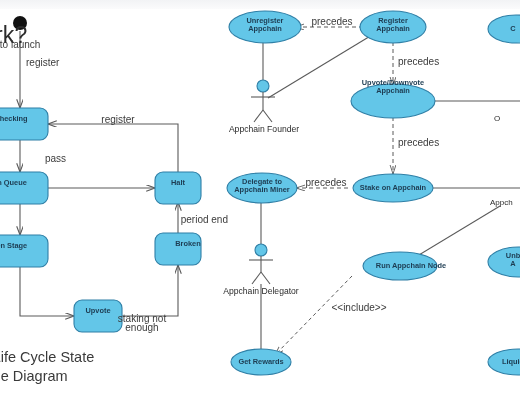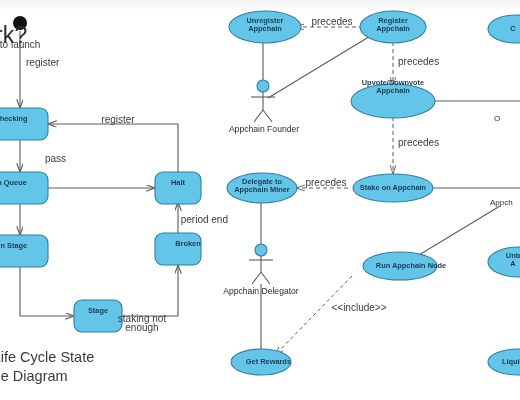--- a/index.html
+++ b/index.html
@@ -121,21 +121,21 @@
     <ellipse cx="518" cy="362" rx="30" ry="13" fill="#63c6e8" stroke="#2f7fa6" stroke-width="1.1"></ellipse>
   </svg>
 
   <div class="heading">it Work?</div>
   <div class="caption">chain Life Cycle State
 Machine Diagram</div>
 
   <div class="nodelabel" style="left:-26px;top:115px;width:74px;">Checking</div>
   <div class="nodelabel" style="left:-26px;top:179px;width:74px;">In Queue</div>
   <div class="nodelabel" style="left:-26px;top:242px;width:74px;">On Stage</div>
-  <div class="nodelabel" style="left:74px;top:307px;width:48px;">Stage</div>
+  <div class="nodelabel" style="left:74px;top:307px;width:48px;">Upvote</div>
   <div class="nodelabel" style="left:155px;top:240px;width:66px;">Broken</div>
   <div class="nodelabel" style="left:155px;top:179px;width:46px;">Halt</div>
 
   <div class="edgelabel" style="left:-28px;top:40px;width:80px;text-align:left;">ready to launch</div>
   <div class="edgelabel" style="left:26px;top:58px;width:50px;text-align:left;">register</div>
   <div class="edgelabel" style="left:26px;top:154px;width:40px;text-align:right;">pass</div>
   <div class="edgelabel" style="left:92px;top:115px;width:52px;">register</div>
   <div class="edgelabel" style="left:180px;top:215px;width:48px;text-align:right;">period end</div>
   <div class="edgelabel" style="left:112px;top:283px;width:60px;margin-top:31px;">staking not
 enough</div>
@@ -144,21 +144,21 @@
   <div class="nodelabel" style="left:229px;top:17px;width:72px;">Unregister
 Appchain</div>
   <div class="nodelabel" style="left:360px;top:17px;width:66px;">Register
 Appchain</div>
   <div class="nodelabel" style="left:351px;top:79px;width:84px;">Upvote/Downvote
 Appchain</div>
   <div class="nodelabel" style="left:353px;top:184px;width:80px;">Stake on Appchain</div>
   <div class="nodelabel" style="left:227px;top:178px;width:70px;">Delegate to
 Appchain Miner</div>
   <div class="nodelabel" style="left:363px;top:262px;width:80px;margin-left:8px;">Run Appchain Node</div>
-  <div class="nodelabel" style="left:231px;top:358px;width:60px;text-align:right;">Get Rewards</div>
+  <div class="nodelabel" style="left:231px;top:358px;width:60px;">Get Rewards</div>
   <div class="nodelabel" style="left:500px;top:25px;width:26px;">C</div>
   <div class="nodelabel" style="left:498px;top:252px;width:30px;">Unb
 A</div>
   <div class="nodelabel" style="left:496px;top:358px;width:34px;">Liquid</div>
 
   <div class="edgelabel" style="left:304px;top:17px;width:56px;">precedes</div>
   <div class="edgelabel" style="left:398px;top:57px;width:56px;text-align:left;">precedes</div>
   <div class="edgelabel" style="left:398px;top:138px;width:56px;text-align:left;">precedes</div>
   <div class="edgelabel" style="left:300px;top:178px;width:52px;">precedes</div>
   <div class="edgelabel" style="left:326px;top:303px;width:66px;">&lt;&lt;include&gt;&gt;</div>

